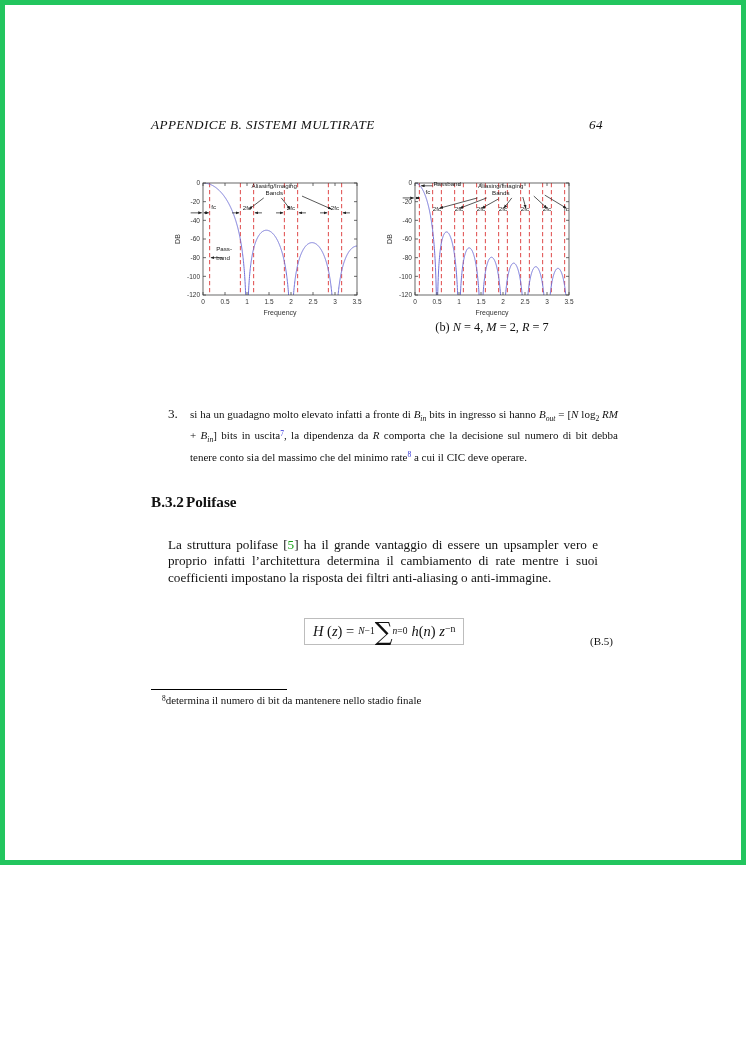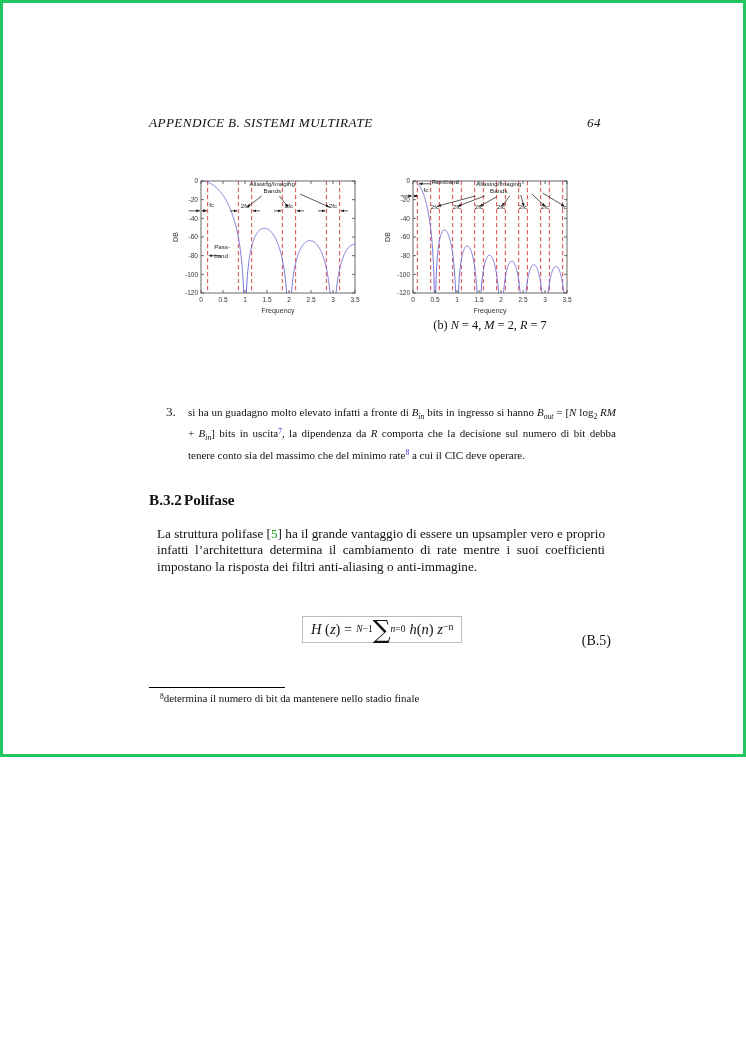--- a/index.html
+++ b/index.html
@@ -1,43 +1,43 @@
 <!DOCTYPE html>
 <html><head>
 <meta charset="utf-8">
 <style>
   html,body{margin:0;padding:0;background:#ffffff;}
-  .page{position:relative;width:746px;height:757px;background:#fff;
-        border:3px solid #22c55e;box-sizing:border-box;
+  .page{position:relative;width:746px;height:865px;background:#fff;
+        border:5px solid #22c55e;box-sizing:border-box;
         font-family:"Liberation Serif",serif;color:#111;overflow:hidden;}
   
   .header{position:absolute;left:146px;top:112px;width:452px;display:flex;
           justify-content:space-between;font-style:italic;font-size:13.2px;letter-spacing:.4px;}
   
   .fig{position:absolute;width:210px;height:150px;}
   .figcap{position:absolute;width:230px;text-align:center;font-size:12.3px;}
   .figura{position:absolute;left:146px;top:357px;width:464px;text-align:center;font-size:13.4px;}
   
   .item3{position:absolute;left:146px;top:401px;width:467px;}
   .item3 .num{position:absolute;left:17px;top:0;font-size:13.2px;}
   .item3 .body{margin-left:39px;font-size:11px;line-height:17px;text-align:justify;}
   
   .heading{position:absolute;left:146px;top:488px;font-size:15.2px;font-weight:bold;}
   .heading .hnum{margin-right:2px;}
   .paras{position:absolute;left:146px;top:515px;width:464px;font-size:13.2px;
          line-height:16.3px;text-align:justify;}
-  .paras p{margin:8px;}
+  .paras p{margin:17px;}
   .paras p.indent{text-indent:17px;}
   
   .eqrow{position:absolute;left:146px;top:609px;width:464px;height:62px;}
   .eqbox{position:absolute;left:153px;top:4px;border:1.5px solid #bdbdbd;
          padding:2px 8px 2px 8px;display:flex;align-items:center;gap:4px;font-size:14.5px;}
   .sum{display:flex;flex-direction:row;align-items:center;font-size:9.5px;line-height:1.15;}
   .sum .sigma{font-size:25px;line-height:.85;font-family:"DejaVu Serif",serif;}
-  .eqnum{position:absolute;right:2px;top:21px;font-size:14px;}
+  .eqnum{position:absolute;right:2px;top:21px;font-size:11px;}
   
   .footrule{position:absolute;left:146px;top:684px;width:136px;border-top:1.2px solid #000;}
   .footnotes{position:absolute;left:146px;top:688px;width:466px;font-size:10.9px;line-height:15.4px;}
   .fn{padding-left:11px;}
   
   .seg-i{font-style:italic;}
   .seg-sub{font-style:italic;font-size:70%;vertical-align:-20%;}
   .seg-subr{font-size:70%;vertical-align:-20%;}
   .seg-sup{font-size:68%;position:relative;top:-0.45em;}
   .seg-suplink{font-size:68%;position:relative;top:-0.45em;color:#2d2dd8;}

